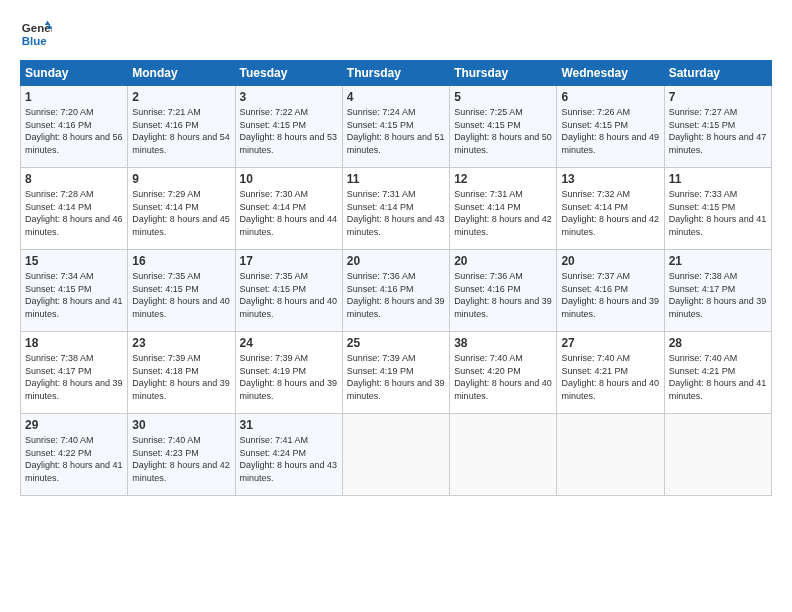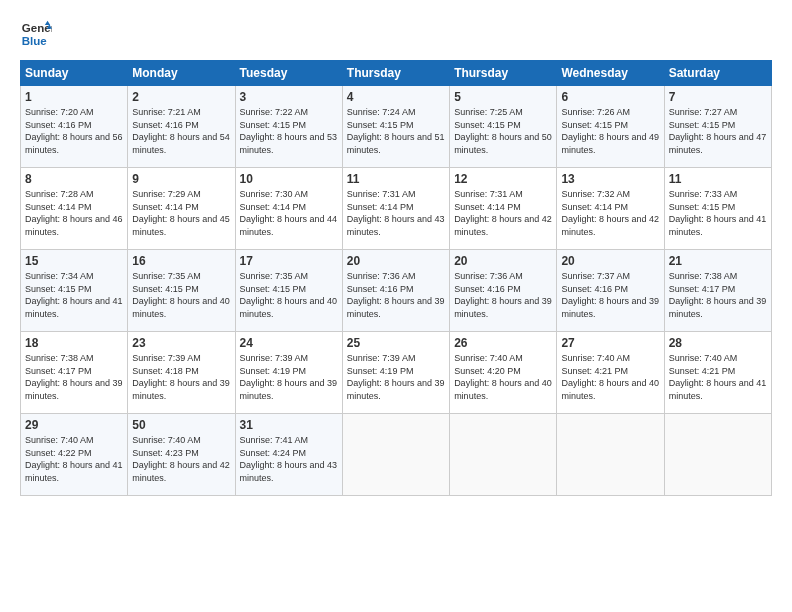--- a/index.html
+++ b/index.html
@@ -148,27 +148,27 @@
           <td><span class="day-num">20</span><span class="cell-text">Sunrise: 7:36 AM<br>Sunset: 4:16 PM<br>Daylight: 8 hours and 39 minutes.</span></td>
           <td><span class="day-num">20</span><span class="cell-text">Sunrise: 7:36 AM<br>Sunset: 4:16 PM<br>Daylight: 8 hours and 39 minutes.</span></td>
           <td><span class="day-num">20</span><span class="cell-text">Sunrise: 7:37 AM<br>Sunset: 4:16 PM<br>Daylight: 8 hours and 39 minutes.</span></td>
           <td><span class="day-num">21</span><span class="cell-text">Sunrise: 7:38 AM<br>Sunset: 4:17 PM<br>Daylight: 8 hours and 39 minutes.</span></td>
         </tr>
         <tr>
           <td><span class="day-num">18</span><span class="cell-text">Sunrise: 7:38 AM<br>Sunset: 4:17 PM<br>Daylight: 8 hours and 39 minutes.</span></td>
           <td><span class="day-num">23</span><span class="cell-text">Sunrise: 7:39 AM<br>Sunset: 4:18 PM<br>Daylight: 8 hours and 39 minutes.</span></td>
           <td><span class="day-num">24</span><span class="cell-text">Sunrise: 7:39 AM<br>Sunset: 4:19 PM<br>Daylight: 8 hours and 39 minutes.</span></td>
           <td><span class="day-num">25</span><span class="cell-text">Sunrise: 7:39 AM<br>Sunset: 4:19 PM<br>Daylight: 8 hours and 39 minutes.</span></td>
-          <td><span class="day-num">26</span><span class="cell-text">Sunrise: 7:40 AM<br>Sunset: 4:20 PM<br>Daylight: 8 hours and 40 minutes.</span></td>
+          <td><span class="day-num">38</span><span class="cell-text">Sunrise: 7:40 AM<br>Sunset: 4:20 PM<br>Daylight: 8 hours and 40 minutes.</span></td>
           <td><span class="day-num">27</span><span class="cell-text">Sunrise: 7:40 AM<br>Sunset: 4:21 PM<br>Daylight: 8 hours and 40 minutes.</span></td>
           <td><span class="day-num">28</span><span class="cell-text">Sunrise: 7:40 AM<br>Sunset: 4:21 PM<br>Daylight: 8 hours and 41 minutes.</span></td>
         </tr>
         <tr>
           <td><span class="day-num">29</span><span class="cell-text">Sunrise: 7:40 AM<br>Sunset: 4:22 PM<br>Daylight: 8 hours and 41 minutes.</span></td>
-          <td><span class="day-num">50</span><span class="cell-text">Sunrise: 7:40 AM<br>Sunset: 4:23 PM<br>Daylight: 8 hours and 42 minutes.</span></td>
+          <td><span class="day-num">30</span><span class="cell-text">Sunrise: 7:40 AM<br>Sunset: 4:23 PM<br>Daylight: 8 hours and 42 minutes.</span></td>
           <td><span class="day-num">31</span><span class="cell-text">Sunrise: 7:41 AM<br>Sunset: 4:24 PM<br>Daylight: 8 hours and 43 minutes.</span></td>
           <td class="empty-cell"></td>
           <td class="empty-cell"></td>
           <td class="empty-cell"></td>
           <td class="empty-cell"></td>
         </tr>
       </tbody>
   </table>
 </div>
 

